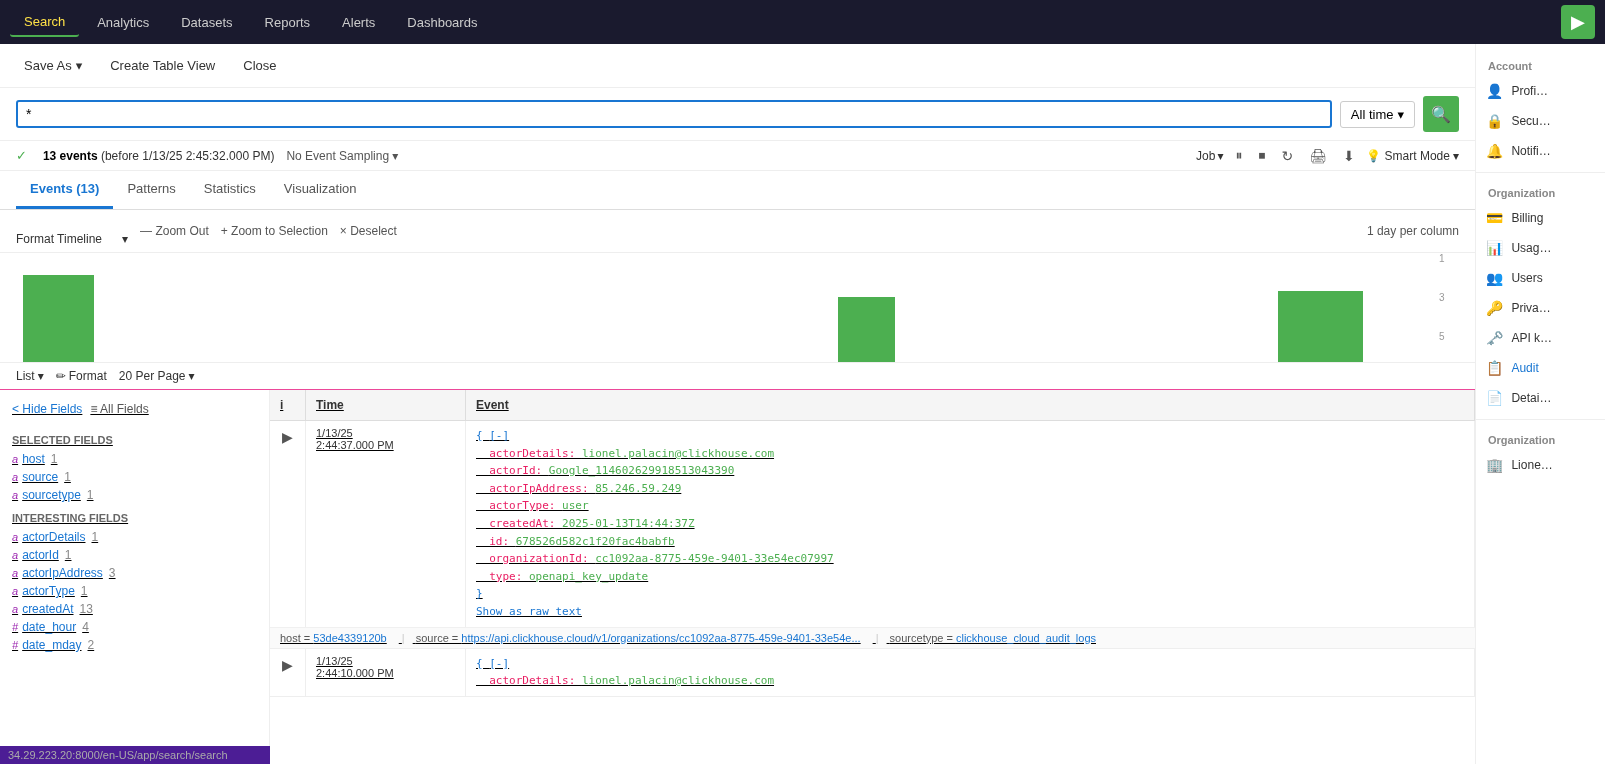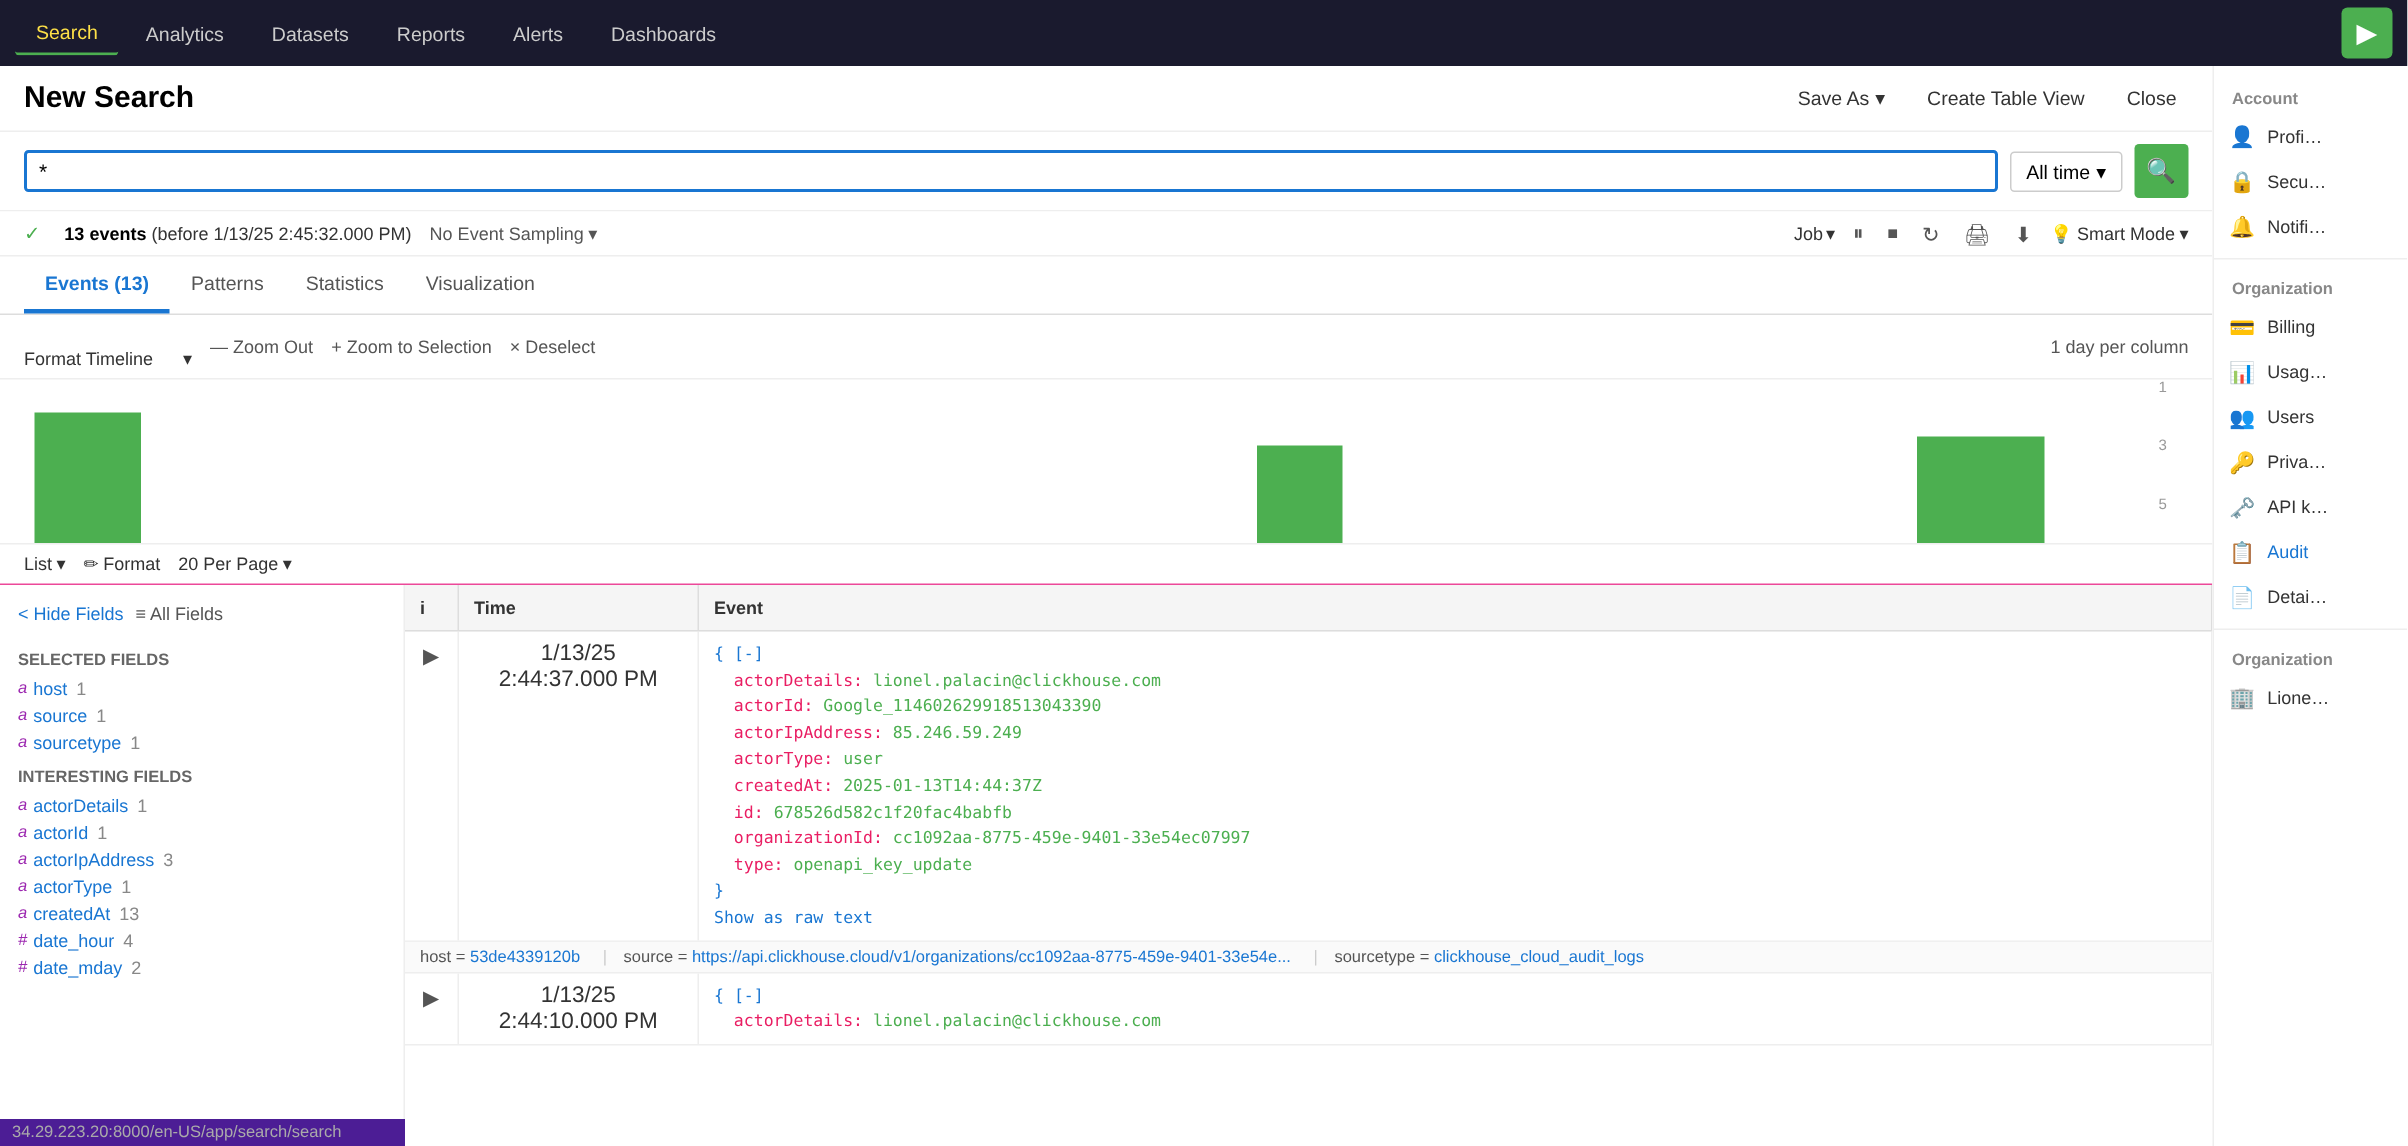--- a/index.html
+++ b/index.html
@@ -279,20 +279,21 @@
       font-size: 12px;
       color: #333;
       display: flex; align-items: center; gap: 3px;
     }
 
     
     .content-area {
       display: flex;
       flex: 1;
       overflow: hidden;
+      text-decoration: underline;
     }
 
     
     .fields-panel {
       width: 270px;
       border-right: 1px solid #eee;
       overflow-y: auto;
       padding: 8px 0;
       flex-shrink: 0;
     }
@@ -382,24 +383,23 @@
     }
     .expand-btn {
       background: none;
       border: none;
       cursor: pointer;
       color: #555;
       font-size: 14px;
       padding: 2px;
     }
     .time-cell {
-      font-size: 15px;
+      font-size: 11px;
       color: #333;
       white-space: nowrap;
-      text-align: center;
     }
     .event-cell {
       font-family: monospace;
       font-size: 11px;
       line-height: 1.6;
     }
     .json-bracket { color: #1976d2; }
     .json-key { color: #e91e63; }
     .show-raw { color: #1976d2; cursor: pointer; font-size: 11px; }
     .metadata-row {
@@ -465,21 +465,20 @@
   <div class="top-nav-item">Alerts</div>
   <div class="top-nav-item">Dashboards</div>
   <button class="nav-go-btn">▶</button>
 </nav>
 
 <div class="main-container">
 
   <div class="left-content">
 
     <div class="page-header">
-      <h1 class="page-title">New Search</h1>
       <div class="header-actions">
         <button class="header-btn save-as-btn">
           <span>Save As</span> 
             <span>▾</span>
         </button>
         <button class="header-btn">Create Table View</button>
         <button class="header-btn">Close</button>
       </div>
     </div>
 

